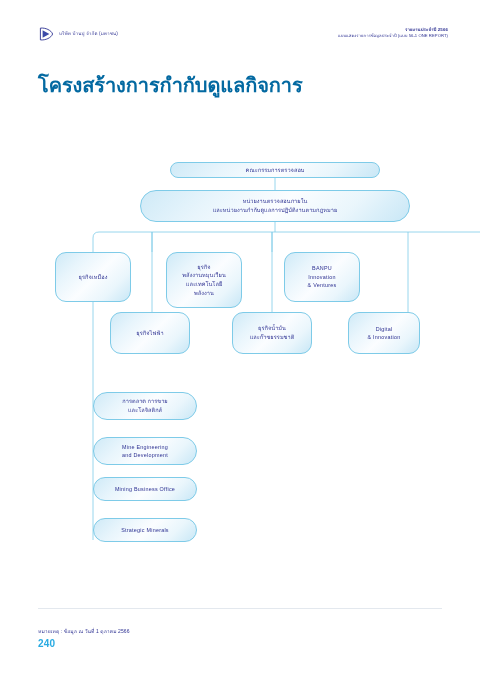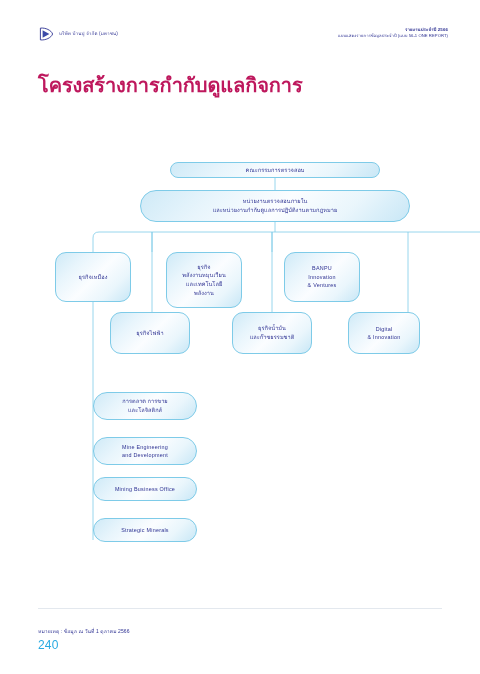--- a/index.html
+++ b/index.html
@@ -69,21 +69,21 @@
     white-space: nowrap;
   }
 
   
   #page-title {
     position: absolute;
     left: 38px;
     top: 60px;
     font-size: 20px;
     font-weight: bold;
-    color: #be185d;
+    color: #0369a1;
     letter-spacing: -0.1px;
     white-space: nowrap;
     line-height: 1.2;
   }
 
   
   #org-chart {
     position: absolute;
     left: 0;
     top: 0;
@@ -148,22 +148,22 @@
     top: 627px;
     font-size: 5px;
     color: #2d3192;
     letter-spacing: 0.1px;
     white-space: nowrap;
   }
   #page-number {
     position: absolute;
     left: 38px;
     top: 638px;
-    font-size: 12px;
-    font-weight: normal;
+    font-size: 10px;
+    font-weight: bold;
     color: #29abe2;
     letter-spacing: 0.2px;
   }
 </style>
 </head>
 <body>
 
 <div id="page">
 
   <div id="page-header">

